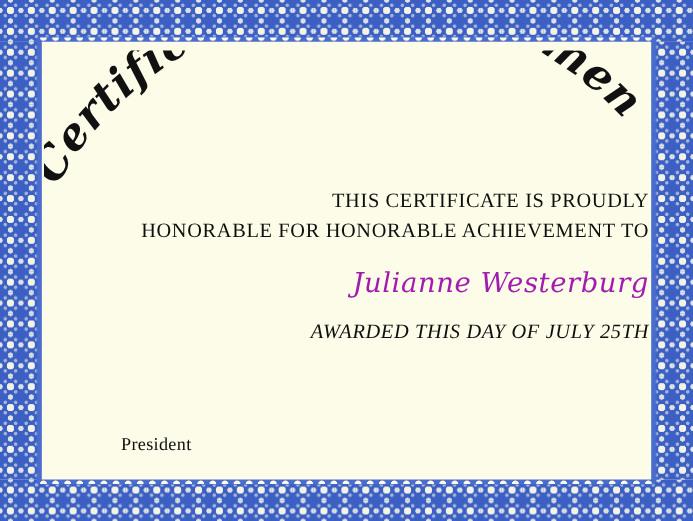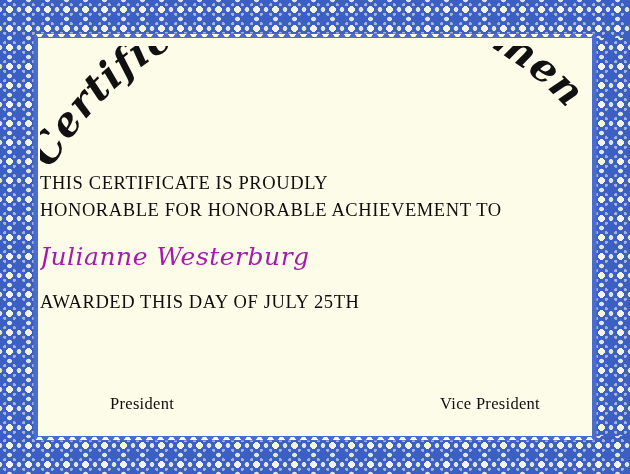--- a/index.html
+++ b/index.html
@@ -102,21 +102,21 @@
     fill: #111111;
     letter-spacing: 1px;
   }
 
   
   .body-block {
     position: absolute;
     left: 0;
     right: 0;
     top: 130px;
-    text-align: left;
+    text-align: right;
   }
   .line-1, .line-2 {
     font-family: "Liberation Serif", serif;
     font-size: 18.5px;
     letter-spacing: 0.6px;
     color: #0e0e0e;
     line-height: 1.45;
   }
   .recipient {
     margin-top: 18px;
@@ -125,20 +125,21 @@
     font-size: 25px;
     color: #a21caf;
     letter-spacing: 0.5px;
   }
   .awarded {
     margin-top: 21px;
     font-family: "Liberation Serif", serif;
     font-size: 18.5px;
     letter-spacing: 0.6px;
     color: #0e0e0e;
+    font-style: italic;
   }
 
   
   .sig-row {
     position: absolute;
     left: 28px;
     right: 28px;
     bottom: 20px;
     display: flex;
     justify-content: space-between;
@@ -181,17 +182,16 @@
 
     <div class="body-block">
       <div class="line-1">THIS CERTIFICATE IS PROUDLY</div>
       <div class="line-2">HONORABLE FOR HONORABLE ACHIEVEMENT TO</div>
       <div class="recipient">Julianne Westerburg</div>
       <div class="awarded">AWARDED THIS DAY OF JULY 25TH</div>
     </div>
 
     <div class="sig-row">
       <div class="sig sig-left">President</div>
-      <div class="sig sig-right">Vice President</div>
     </div>
 
   </div>
 </div>
 
 </body></html>

